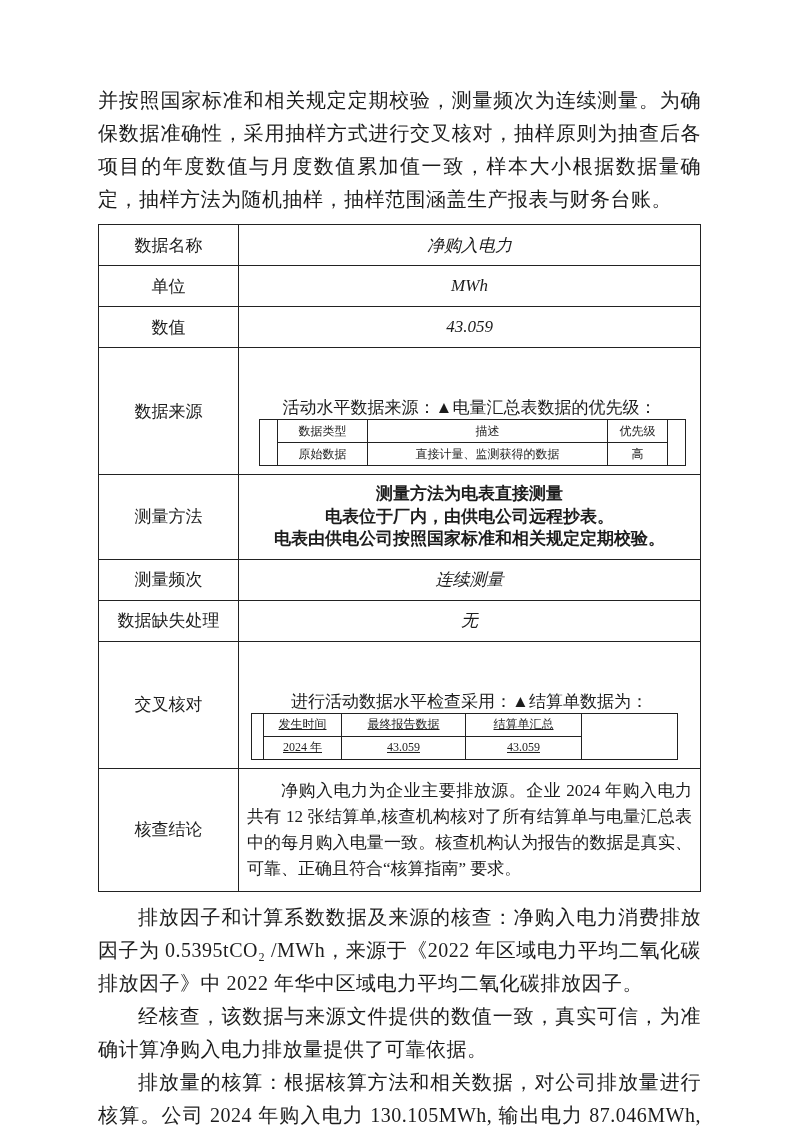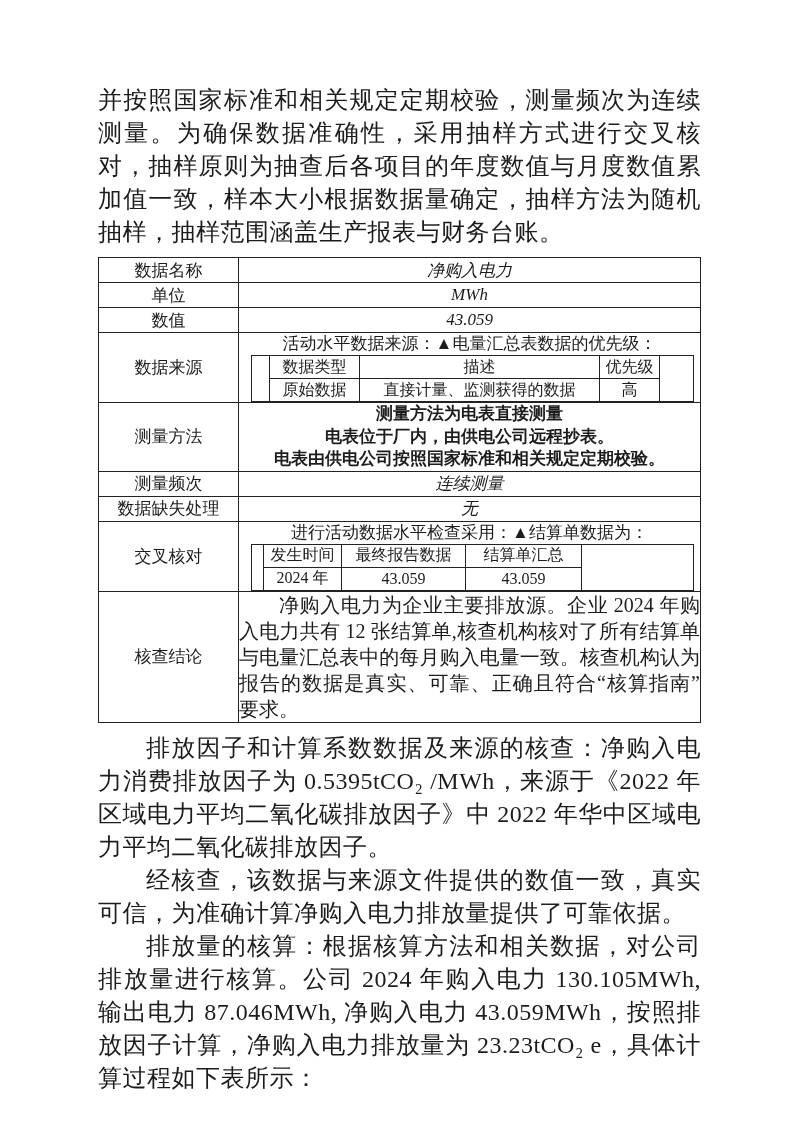--- a/index.html
+++ b/index.html
@@ -11,80 +11,81 @@
   }
   .page{
     box-sizing:border-box;
     width:800px;height:1130px;
     padding:84px 99px 40px 98px;
     background:#ffffff;
   }
   
   .para{
     margin:0;
-    font-size:24px;
+    font-size:20px;
     line-height:33px;
     text-align:justify;
     letter-spacing:0.5px;
     word-break:break-all;
   }
   .para.indent{text-indent:2em;}
 
   
   table.main{
     width:100%;
     border-collapse:collapse;
     margin:8px 0 9px 0;
     font-size:17px;
     table-layout:fixed;
   }
   table.main > tbody > tr > td{
     border:1.5px solid #222222;
-    padding:0;
+    padding:8px;
     vertical-align:middle;
   }
   col.c-label{width:140px;}
   td.lbl{text-align:center;}
   td.val{text-align:center;font-style:italic;}
   tr.h24 > td{height:24px;}
   td.cplx{vertical-align:top;}
   .subhdr{
     height:22px;line-height:22px;
     text-align:center;
     white-space:nowrap;
+    margin-top:41px;
   }
   .mline{
     height:22.5px;line-height:22.5px;
     text-align:center;white-space:nowrap;font-weight:bold;
   }
   
   table.nested{
     border-collapse:collapse;
-    font-size:16px;
+    font-size:12px;
     table-layout:fixed;
   }
   table.nested td{
     border:1.5px solid #222222;
     height:22px;
     text-align:center;
     padding:0;
     white-space:nowrap;
     overflow:hidden;
   }
   table.n1{margin-left:12px;width:calc(100% - 18px);}
-  table.n2{margin-left:12px;width:calc(100% - 18px);}
+  table.n2{margin-left:4px;width:calc(100% - 18px);text-decoration:underline;}
   td.fill{padding:0;}
   
   td.concl{
     height:106px;
     padding:4px 10px 4px 10px;
     vertical-align:top;
   }
   td.concl .ctext{
-    font-size:20px;
+    font-size:17px;
     line-height:26px;
     text-align:justify;
     text-indent:2em;
     word-break:break-all;
   }
 </style>
 </head>
 <body>
 
 <div class="page">

